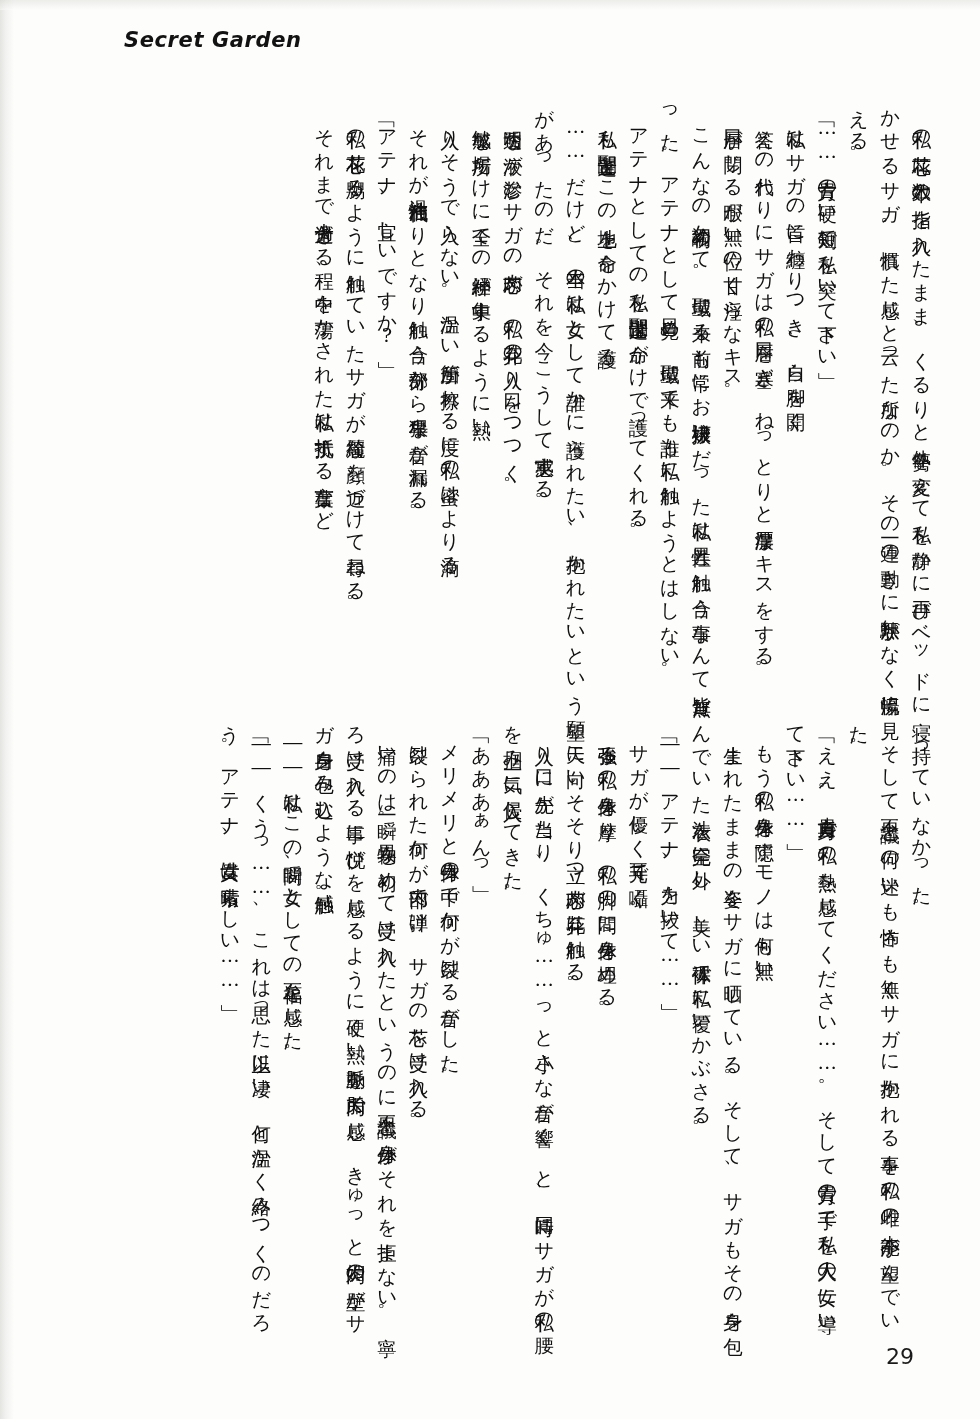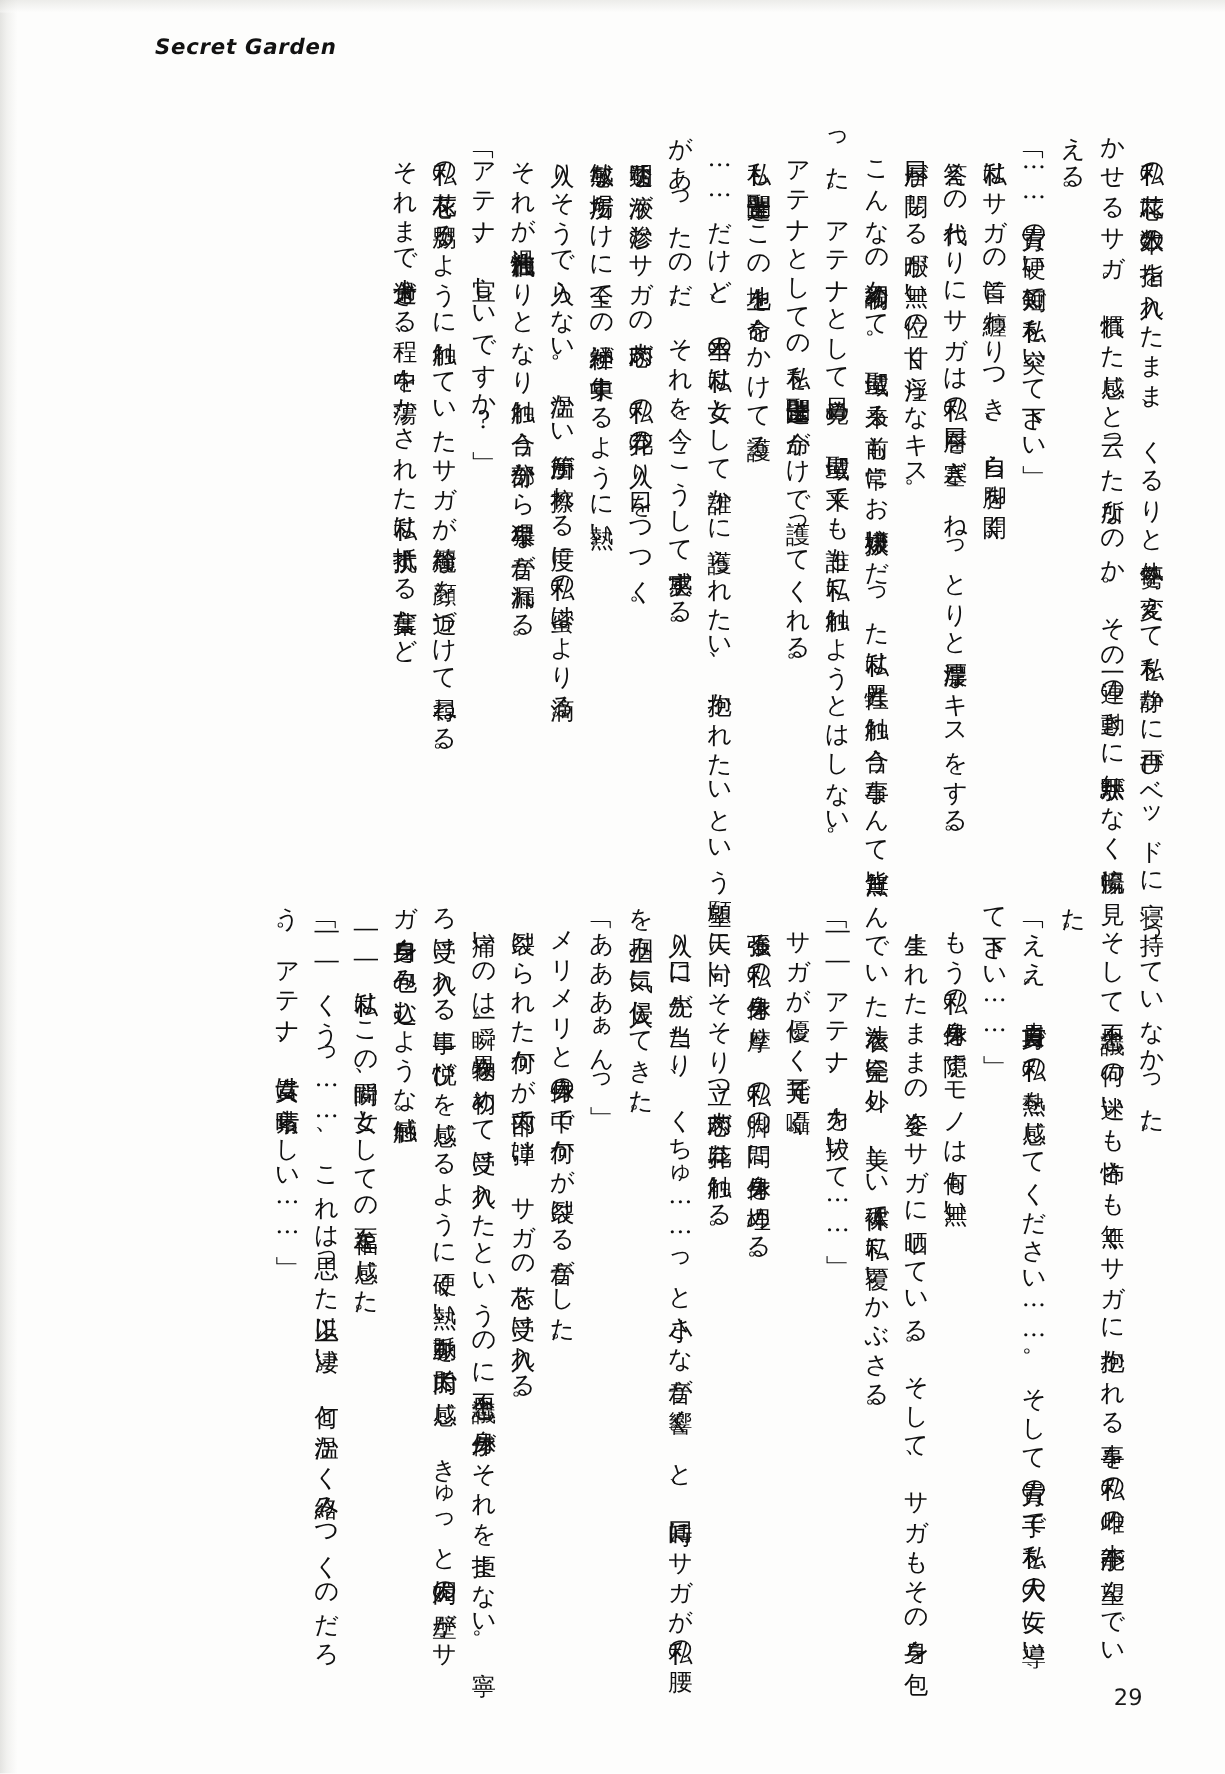--- a/index.html
+++ b/index.html
@@ -39,21 +39,21 @@
   }
 
   
   .running-head {
     position: absolute;
     left: 124px;
     top: 28px;
     font-family: "DejaVu Sans", "Liberation Sans", sans-serif;
     font-style: italic;
     font-weight: bold;
-    font-size: 17px;
+    font-size: 21px;
     letter-spacing: .6px;
     color: #121212;
     white-space: nowrap;
   }
 
   
   .vblock {
     position: absolute;
     writing-mode: vertical-rl;
     text-orientation: upright;
@@ -84,21 +84,21 @@
     padding: 0;
     text-indent: 1em;
   }
 
   
   .folio {
     position: absolute;
     right: 66px;
     bottom: 50px;
     font-family: "DejaVu Sans", "Liberation Sans", sans-serif;
-    font-size: 18px;
+    font-size: 22px;
     color: #1a1a1a;
   }
 </style>
 </head>
 <body>
 
 <div class="page">
 
   <div class="scan-edge"></div>
   <div class="scan-edge-top"></div>

